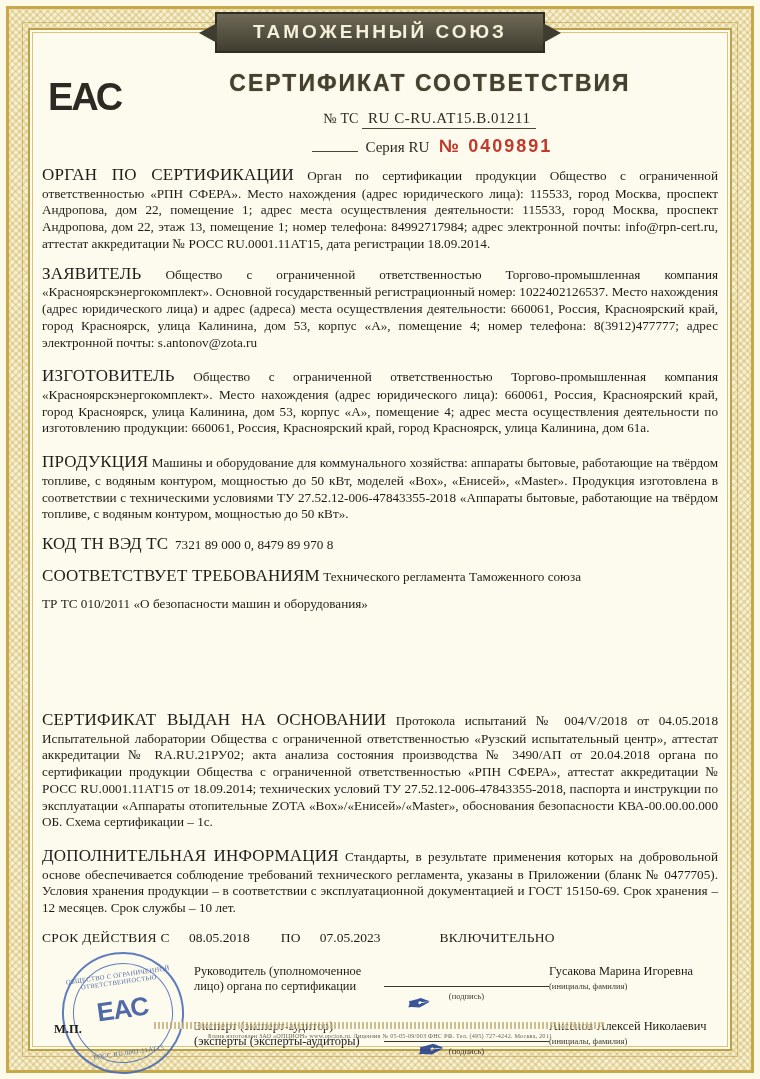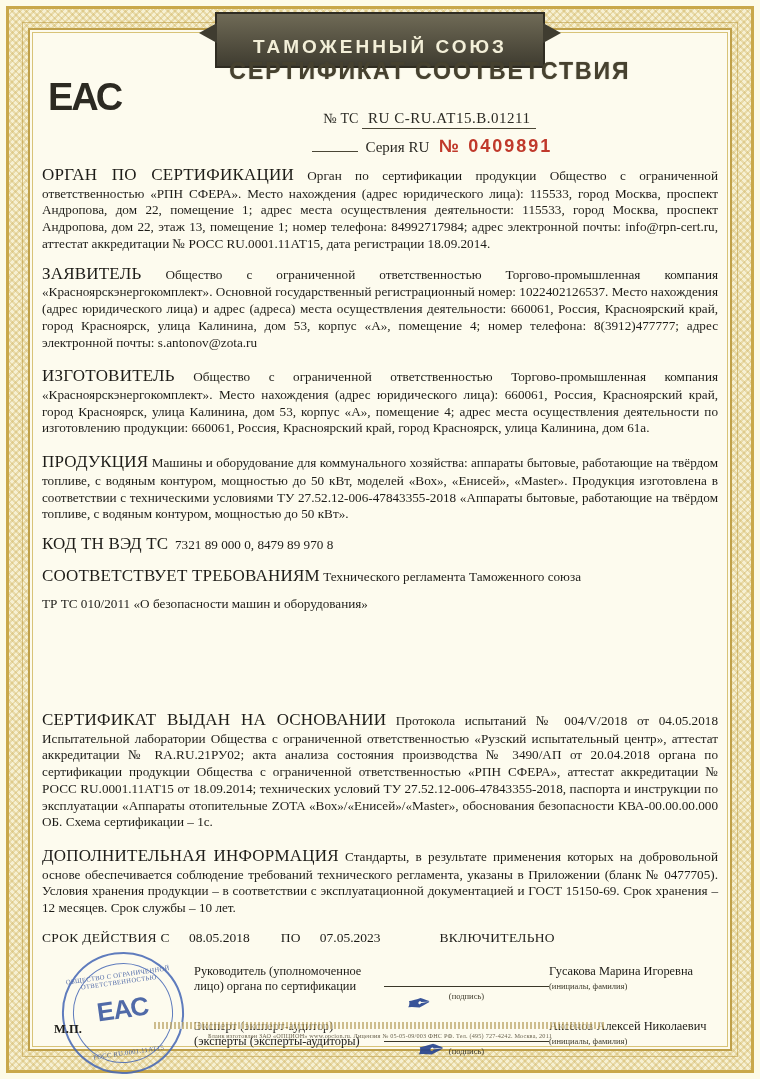--- a/index.html
+++ b/index.html
@@ -53,39 +53,39 @@
     justify-content: center;
   }
   .banner {
     position: relative;
     background: linear-gradient(#6f6a56, #3f3c30);
     color: #f3efd8;
     font-family: "Liberation Sans", sans-serif;
     font-weight: bold;
     letter-spacing: 3px;
     font-size: 19px;
-    padding: 22px 36px 8px 36px;
+    padding: 7px 36px 8px 36px;
     border: 2px solid #2f2c22;
     text-align: center;
     white-space: nowrap;
   }
   .banner::before, .banner::after {
     content: "";
     position: absolute;
     top: 9px;
     width: 0; height: 0;
     border-top: 10px solid transparent;
     border-bottom: 10px solid transparent;
   }
   .banner::before { left: -18px; border-right: 18px solid #3f3c30; }
   .banner::after  { right: -18px; border-left: 18px solid #3f3c30; }
 
   .title {
     position: absolute;
-    top: 24px;
+    top: 36px;
     left: 120px;
     right: 20px;
     text-align: center;
     font-family: "Liberation Sans", sans-serif;
     font-weight: bold;
     font-size: 23px;
     letter-spacing: 2px;
     color: #46412f;
     text-shadow: 0 0 1px rgba(70,65,47,0.7);
   }

